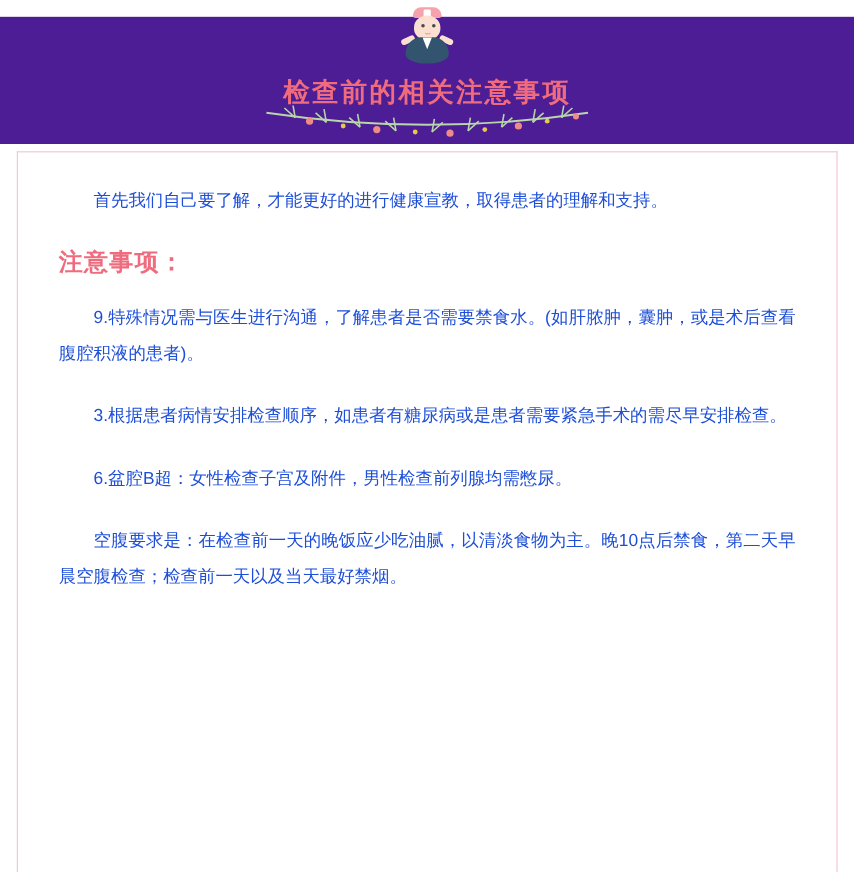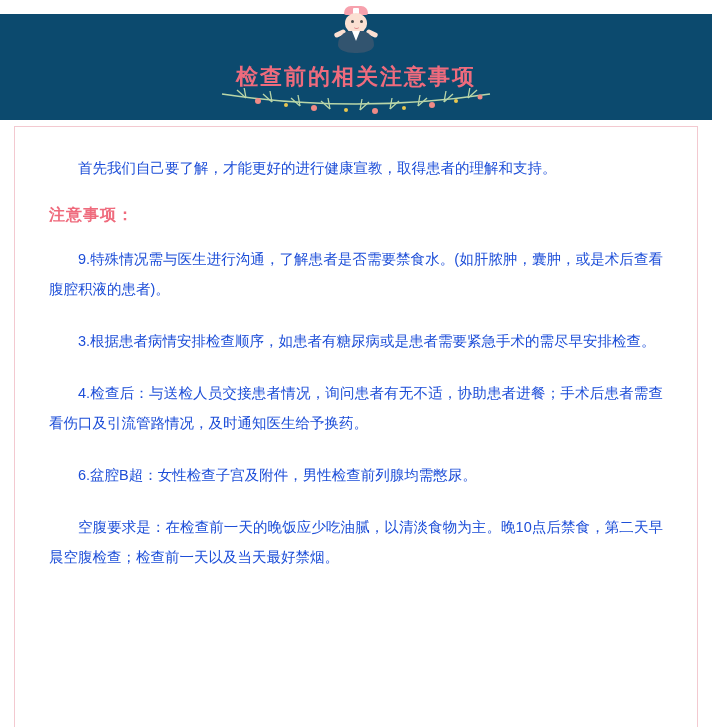--- a/index.html
+++ b/index.html
@@ -18,21 +18,21 @@
     width: 712px;
     height: 727px;
     background: #ffffff;
     box-sizing: border-box;
   }
   
   .header {
     position: relative;
     width: 712px;
     height: 120px;
-    background: #0c4a6e;
+    background: #4c1d95;
     overflow: hidden;
   }
   .header-top-band {
     position: absolute;
     top: 0; left: 0;
     width: 712px;
     height: 14px;
     background: #ffffff;
   }
   
@@ -143,21 +143,21 @@
     line-height: 30px;
     color: #1d4ed8;
     text-indent: 2em;
     text-align: justify;
   }
   p.para.tight {
     margin-bottom: 20px;
   }
   h2.section {
     margin: 0 0 18px 0;
-    font-size: 16px;
+    font-size: 20px;
     font-weight: bold;
     color: #ef6b7d;
     text-indent: 0;
     letter-spacing: 1px;
   }
 </style>
 </head>
 <body>
 
 <div class="page">
@@ -219,20 +219,19 @@
 
   <div class="content-frame">
     <div class="content-inner">
 
       <p class="para">首先我们自己要了解，才能更好的进行健康宣教，取得患者的理解和支持。</p>
 
       <h2 class="section">注意事项：</h2>
 
       <p class="para">9.特殊情况需与医生进行沟通，了解患者是否需要禁食水。(如肝脓肿，囊肿，或是术后查看腹腔积液的患者)。</p>
       <p class="para">3.根据患者病情安排检查顺序，如患者有糖尿病或是患者需要紧急手术的需尽早安排检查。</p>
-      <p class="para">4.检查后：与送检人员交接患者情况，询问患者有无不适，协助患者进餐；手术后患者需查看伤口及引流管路情况，及时通知医生给予换药。</p>
       <p class="para">6.盆腔B超：女性检查子宫及附件，男性检查前列腺均需憋尿。</p>
       <p class="para tight">空腹要求是：在检查前一天的晚饭应少吃油腻，以清淡食物为主。晚10点后禁食，第二天早晨空腹检查；检查前一天以及当天最好禁烟。</p>
 
     </div>
   </div>
 
 </div>
 
 </body></html>

